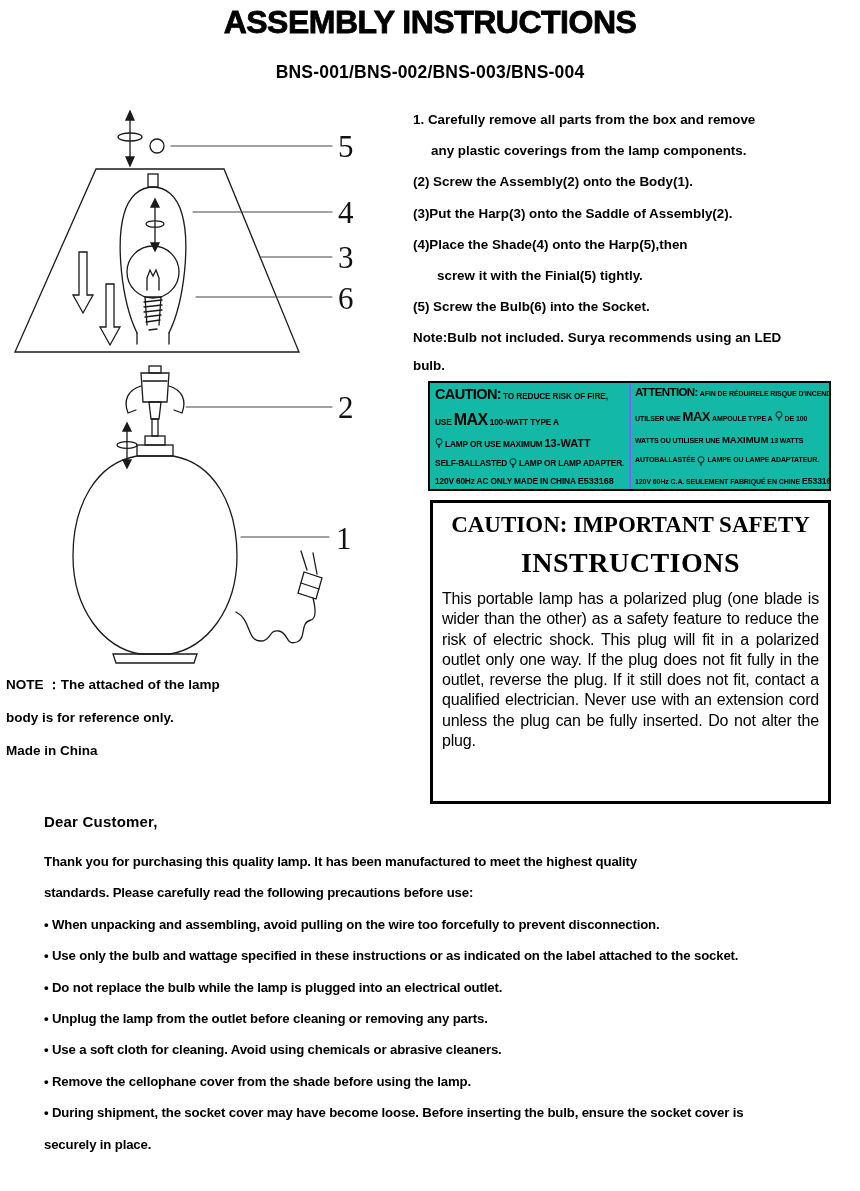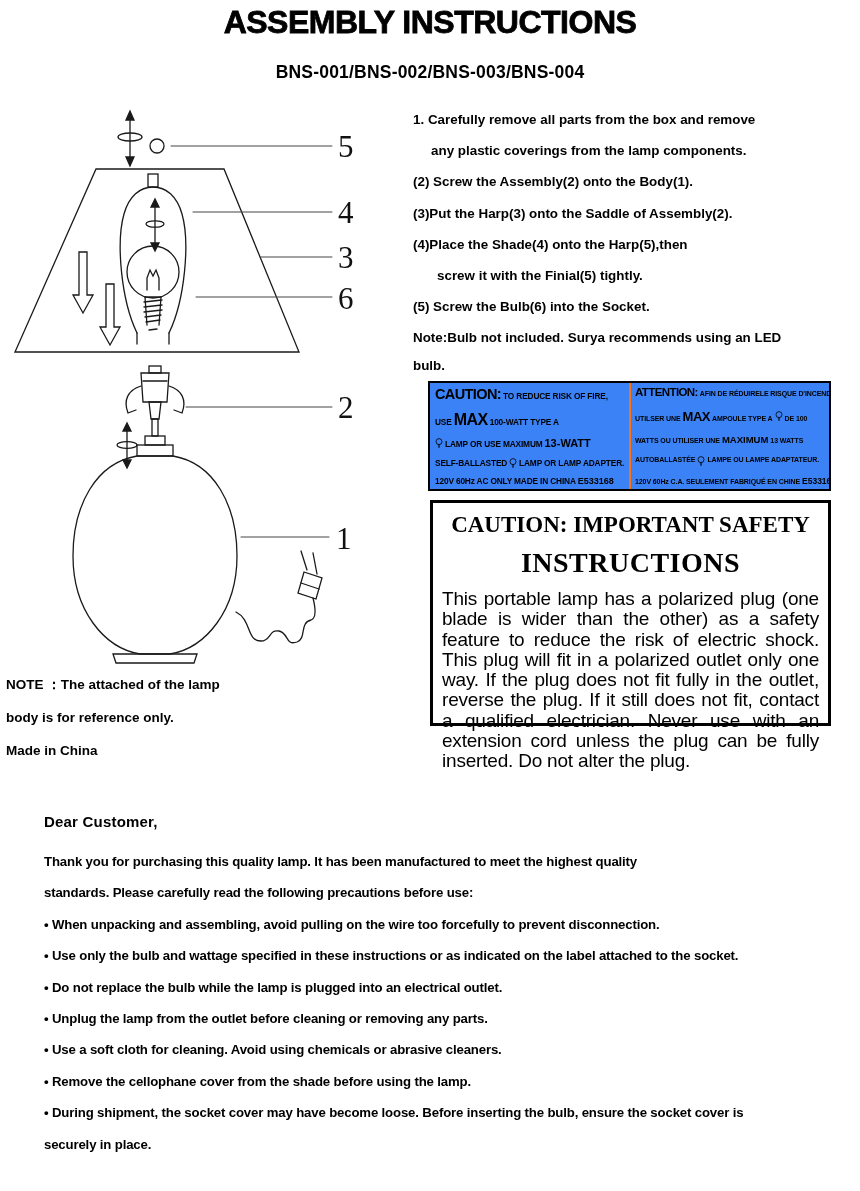--- a/index.html
+++ b/index.html
@@ -18,47 +18,47 @@
   }
   .diagram{position:absolute;left:0;top:95px;}
   .steps{position:absolute;left:413px;top:104px;width:434px;font-weight:700;font-size:13.4px;}
   .step-line{line-height:31.2px;white-space:nowrap;}
   .step-line.ind1{padding-left:18px;}
   .step-line.ind2{padding-left:24px;}
   .step-line.tight{line-height:23px;}
   
   .warn{
     position:absolute;left:428px;top:381px;width:403px;height:110px;
-    border:2px solid #000;box-sizing:border-box;display:flex;background:#3b82f6;
+    border:2px solid #000;box-sizing:border-box;display:flex;background:#14b8a6;
   }
   .warn-col{flex:1;display:flex;flex-direction:column;justify-content:space-between;
     padding:3px 2px 3px 5px;box-sizing:border-box;overflow:hidden;}
-  .warn-col.fr{border-left:2px solid #f97316;padding-left:4px;}
+  .warn-col.fr{border-left:2px solid #8b5cf6;padding-left:4px;}
   .wrow{display:flex;align-items:baseline;gap:2px;white-space:nowrap;}
   .w-big{font-size:14.5px;font-weight:800;letter-spacing:-0.6px;}
   .w-sm{font-size:8.3px;font-weight:700;letter-spacing:-0.15px;}
   .w-max{font-size:16px;font-weight:800;letter-spacing:-0.5px;}
   .w-mid{font-size:11px;font-weight:800;}
   .w-cert{font-size:9px;font-weight:800;letter-spacing:0;}
   .fr .w-big{font-size:11.5px;}
   .fr .w-sm{font-size:7px;letter-spacing:-0.1px;}
   .fr .w-max{font-size:13px;}
   .fr .w-mid{font-size:9.5px;}
   .fr .w-cert{font-size:8.5px;}
   .bulb-glyph{flex:0 0 auto;align-self:center;}
   
   .safety{
-    position:absolute;left:430px;top:500px;width:401px;height:226px;
+    position:absolute;left:430px;top:500px;width:401px;height:304px;
     border:3px solid #000;box-sizing:border-box;background:#fff;
     padding:9px 9px 0 9px;
   }
   .safety-title1{font-family:"Liberation Serif",serif;font-weight:700;font-size:23px;text-align:center;}
   .safety-title2{font-family:"Liberation Serif",serif;font-weight:700;font-size:28px;text-align:center;margin-top:9px;letter-spacing:0.5px;}
   .safety-body{
-    margin:10px 0 0 0;font-size:19px;line-height:20.3px;text-align:justify;
+    margin:10px 0 0 0;font-size:16px;line-height:20.3px;text-align:justify;
     font-weight:400;letter-spacing:-0.2px;
   }
   .note{position:absolute;left:6px;top:668px;width:320px;font-size:13.5px;font-weight:700;}
   .note-l{line-height:33px;white-space:nowrap;}
   .customer{position:absolute;left:6px;top:812px;width:849px;font-weight:700;font-size:13.2px;margin-left:38px;}
   .salutation{font-size:15px;line-height:20px;margin-bottom:14px;letter-spacing:0.2px;}
   .cust-line{line-height:31.4px;white-space:nowrap;letter-spacing:-0.15px;}
 </style>
 </head>
 <body>

